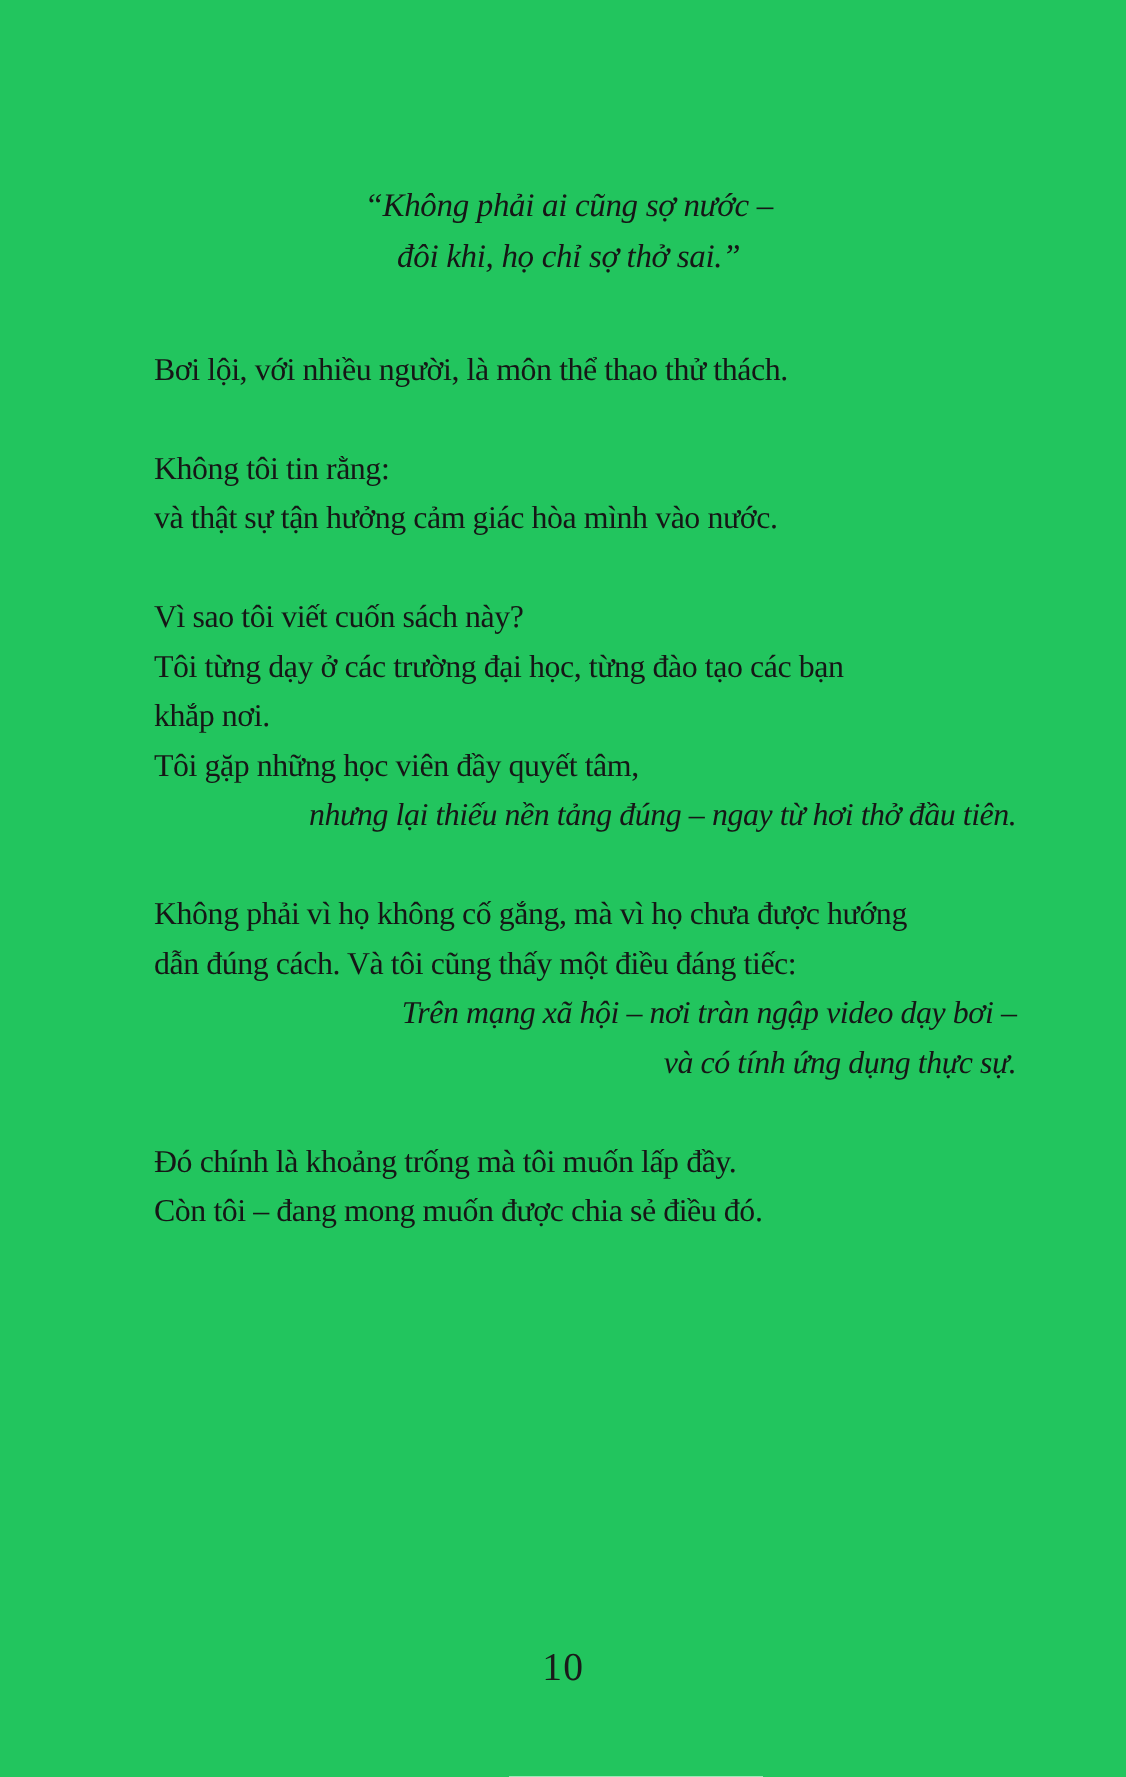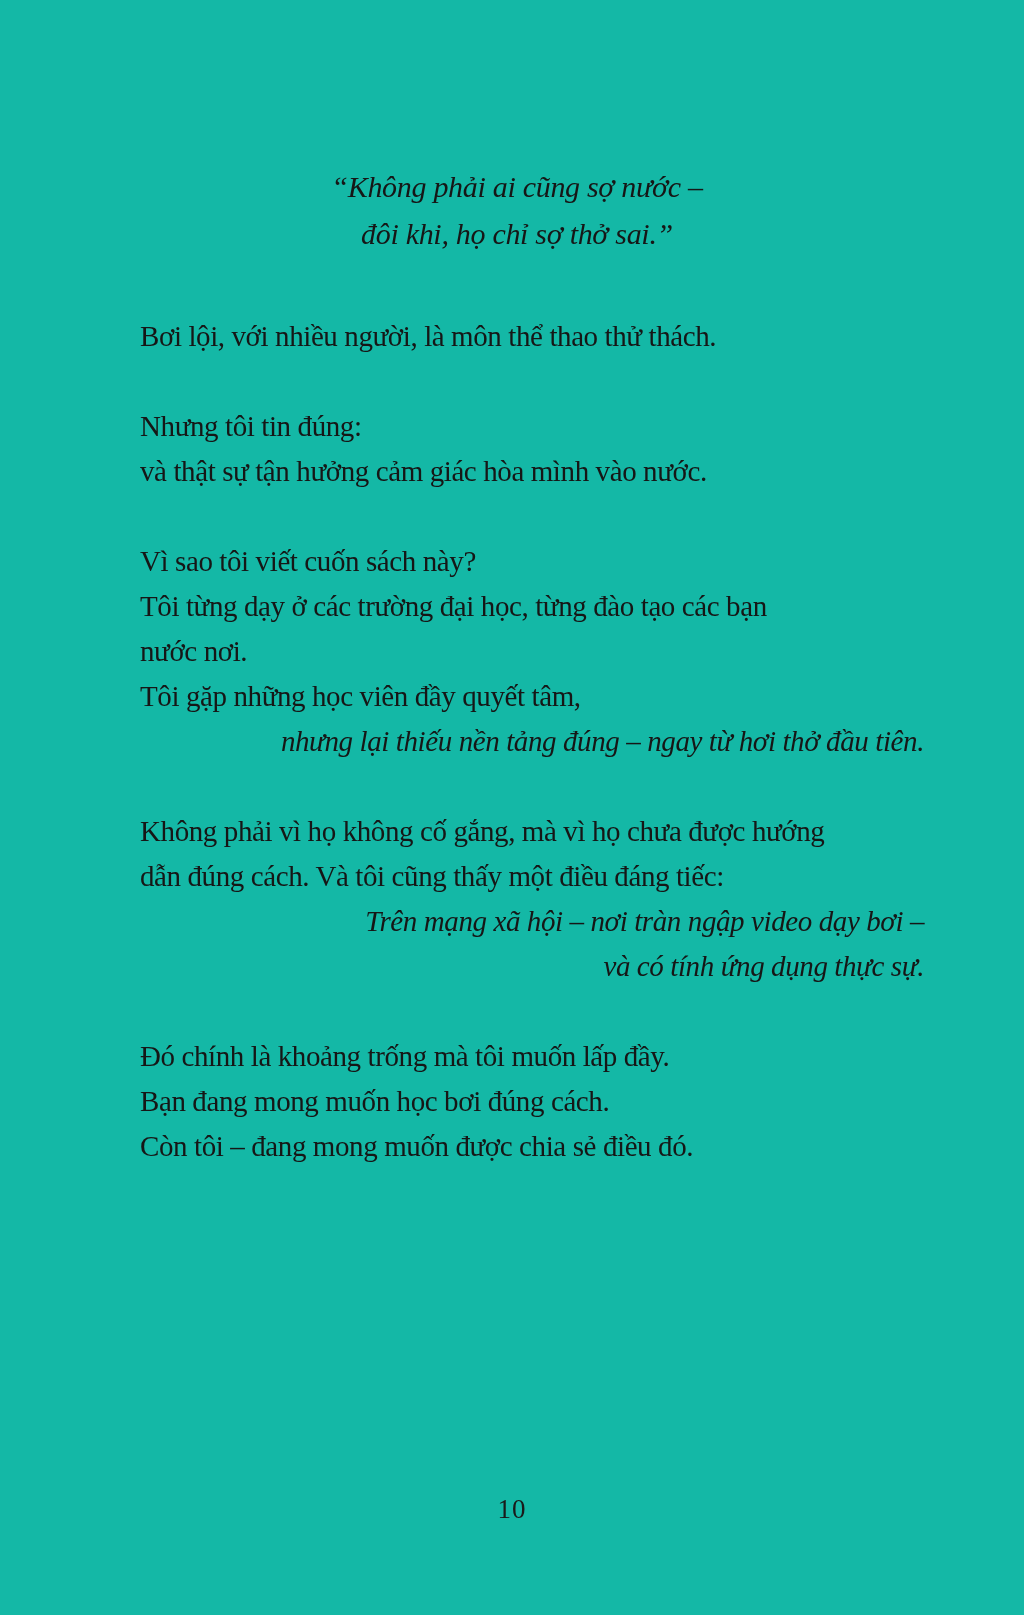--- a/index.html
+++ b/index.html
@@ -4,21 +4,21 @@
 <style>
   html, body {
     margin: 0;
     padding: 0;
     background: #ffffff;
   }
   .page {
     position: relative;
     width: 1024px;
     height: 1615px;
-    background: #14b8a6;
+    background: #22c55e;
     color: #161616;
     font-family: "Liberation Serif", "DejaVu Serif", serif;
     overflow: hidden;
   }
   .content {
     position: absolute;
     top: 163px;
     left: 140px;
     width: 784px;
   }
@@ -37,56 +37,55 @@
     letter-spacing: -0.4px;
   }
   .line { min-height: 45px; }
   .line.italic { font-style: italic; text-align: right; }
   .page-number {
     position: absolute;
     top: 1494px;
     left: 0;
     width: 100%;
     text-align: center;
-    font-size: 27px;
+    font-size: 36px;
     letter-spacing: 1px;
     color: #1a1a1a;
   }
 </style>
 </head>
 <body>
 
 <div class="page">
   <div class="content">
     <div class="quote" id="quote">
         <div class="qline">“Không phải ai cũng sợ nước –</div>
         <div class="qline">đôi khi, họ chỉ sợ thở sai.”</div>
       </div>
     <div id="paragraphs">
         <div class="paragraph">
           <div class="line">Bơi lội, với nhiều người, là môn thể thao thử thách.</div>
         </div>
         <div class="paragraph">
-          <div class="line">Nhưng tôi tin đúng:</div>
+          <div class="line">Không tôi tin rằng:</div>
           <div class="line">và thật sự tận hưởng cảm giác hòa mình vào nước.</div>
         </div>
         <div class="paragraph">
           <div class="line">Vì sao tôi viết cuốn sách này?</div>
           <div class="line">Tôi từng dạy ở các trường đại học, từng đào tạo các bạn</div>
-          <div class="line">nước nơi.</div>
+          <div class="line">khắp nơi.</div>
           <div class="line">Tôi gặp những học viên đầy quyết tâm,</div>
           <div class="line italic">nhưng lại thiếu nền tảng đúng – ngay từ hơi thở đầu tiên.</div>
         </div>
         <div class="paragraph">
           <div class="line">Không phải vì họ không cố gắng, mà vì họ chưa được hướng</div>
           <div class="line">dẫn đúng cách. Và tôi cũng thấy một điều đáng tiếc:</div>
           <div class="line italic">Trên mạng xã hội – nơi tràn ngập video dạy bơi –</div>
           <div class="line italic">và có tính ứng dụng thực sự.</div>
         </div>
         <div class="paragraph">
           <div class="line">Đó chính là khoảng trống mà tôi muốn lấp đầy.</div>
-          <div class="line">Bạn đang mong muốn học bơi đúng cách.</div>
           <div class="line">Còn tôi – đang mong muốn được chia sẻ điều đó.</div>
         </div>
       </div>
   </div>
   <div class="page-number">10</div>
 </div>
 
 </body></html>

